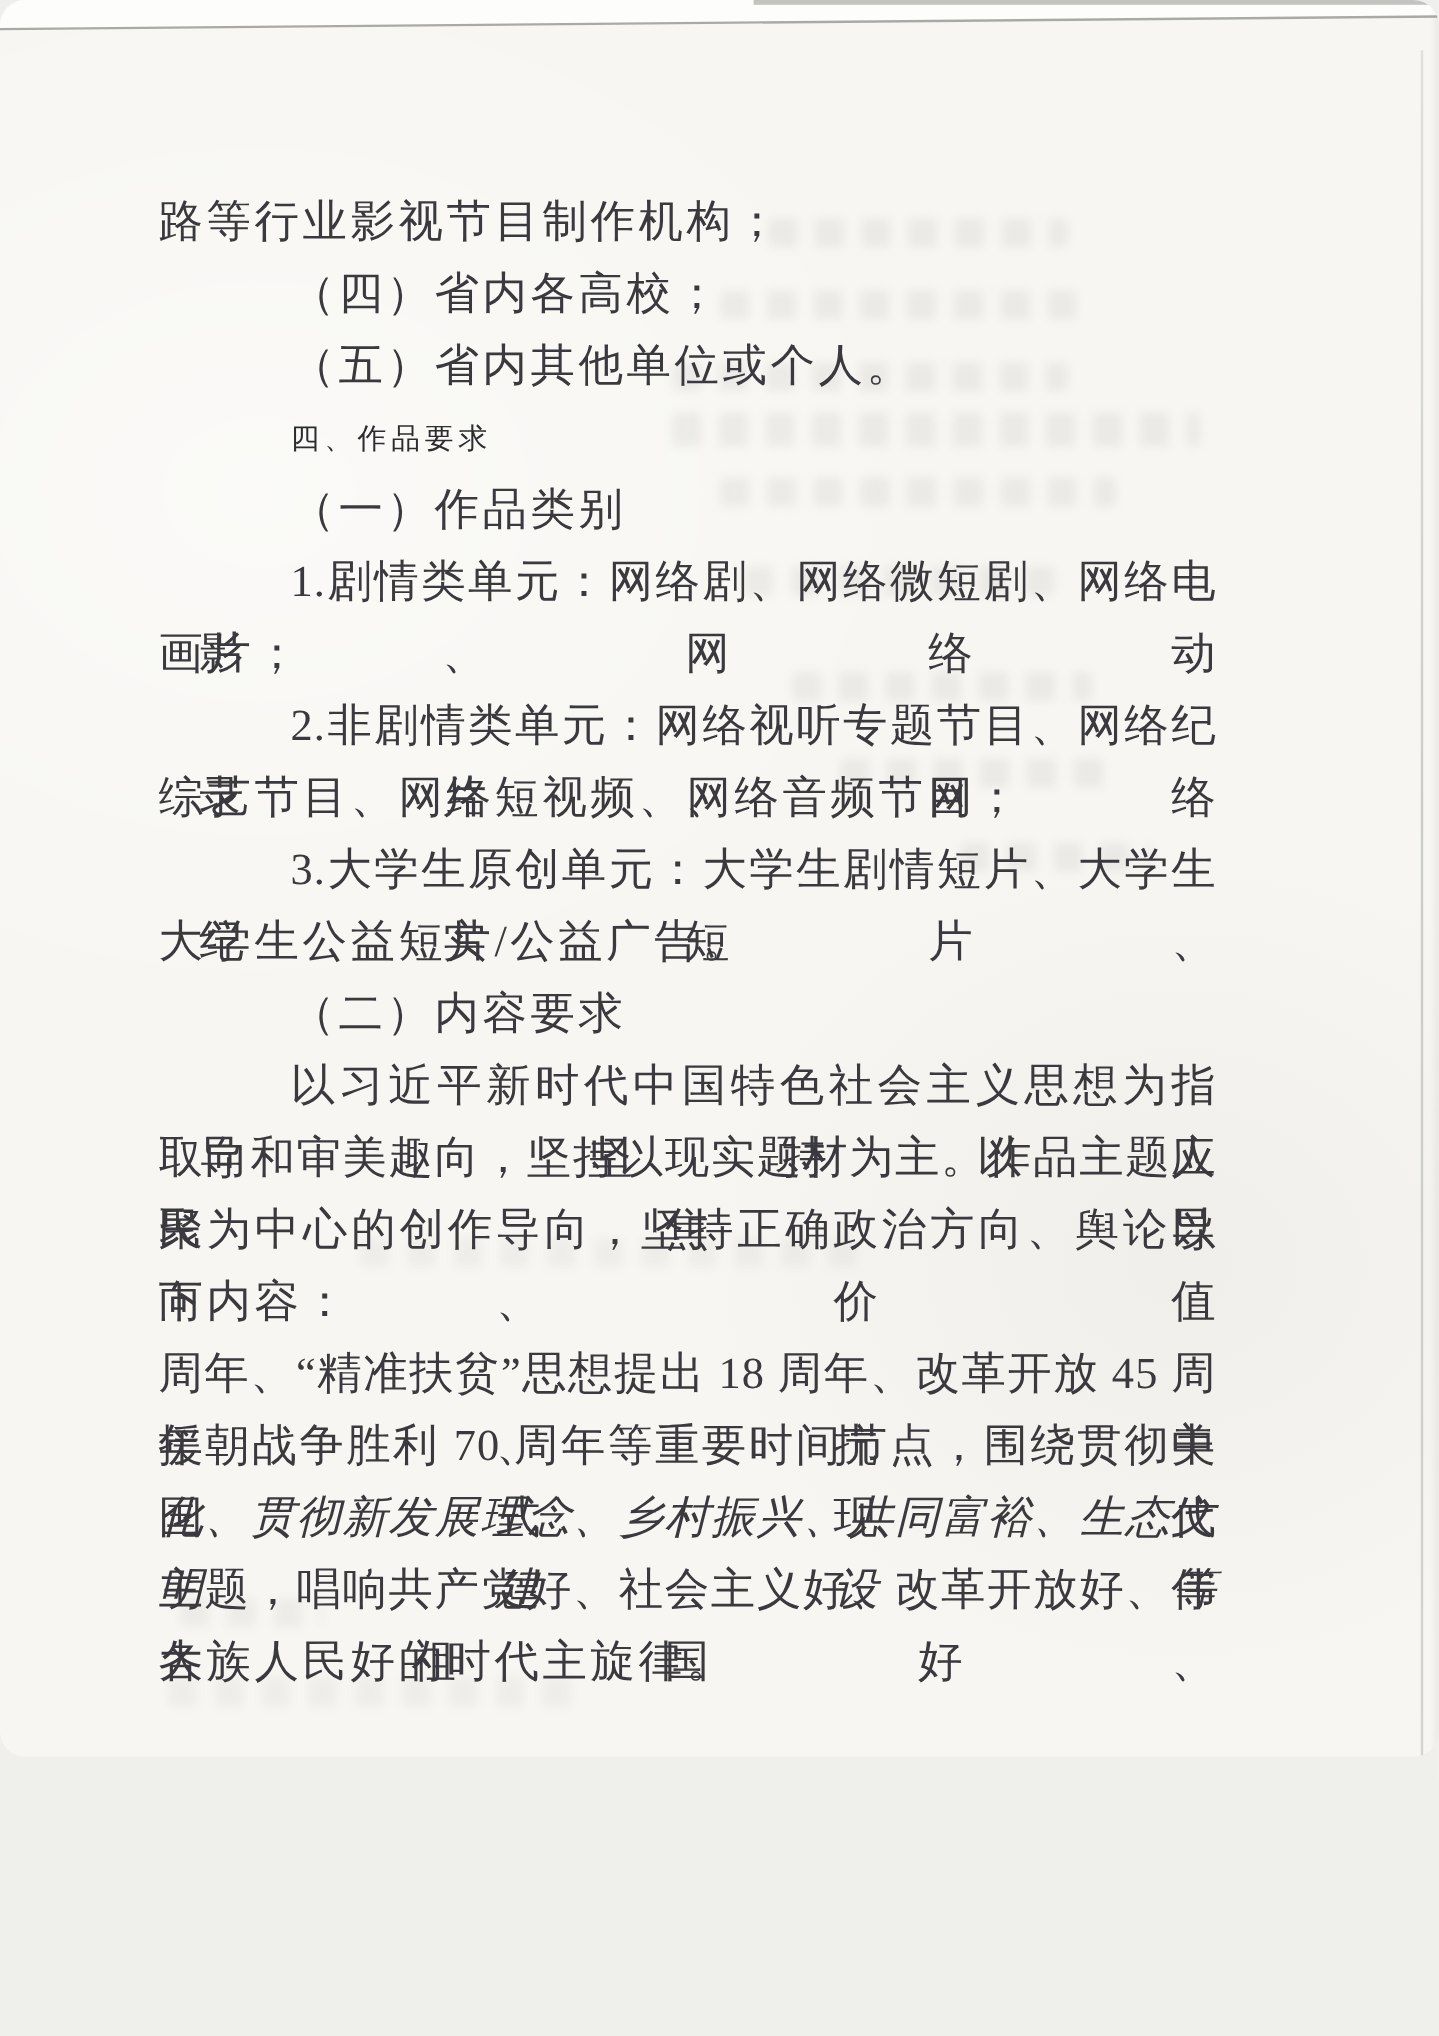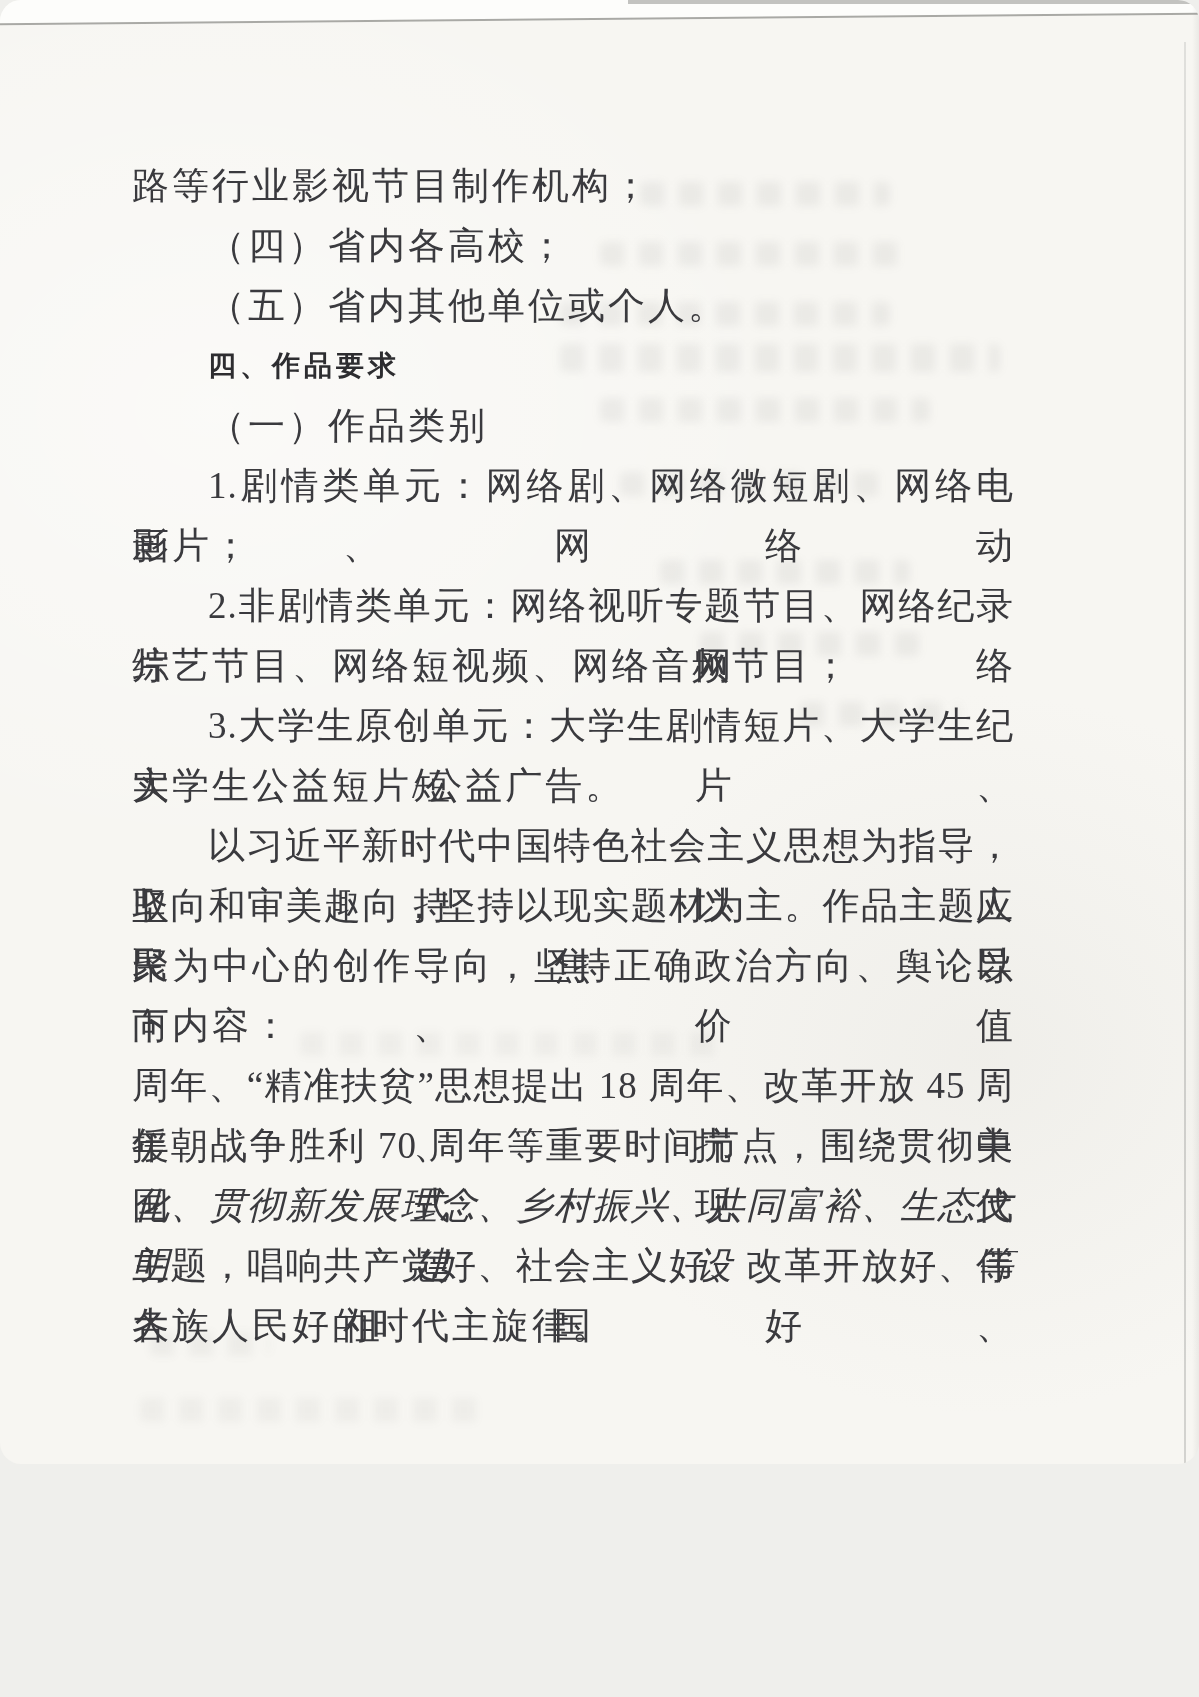--- a/index.html
+++ b/index.html
@@ -48,24 +48,24 @@
     color:#3a3a3e;
   }
   .line{
     height:60px;line-height:60px;font-size:37px;
     letter-spacing:3px;text-align:left;white-space:nowrap;
   }
   .fill{
     white-space:normal;text-align:justify;text-align-last:justify;
     text-justify:inter-character;letter-spacing:1px;
   }
-  .ind{text-indent:76px;}
+  .ind{text-indent:76px;margin-left:34px;}
   .h2{
     font-family:"Liberation Sans","DejaVu Sans",sans-serif;
-    font-weight:700;font-size:28px;color:#2d2d30;letter-spacing:4px;
+    font-weight:400;font-size:24px;color:#2d2d30;letter-spacing:4px;
   }
   .kai{font-style:italic;}
   .pageno{
     position:absolute;left:140px;top:1545px;height:60px;line-height:60px;
     font-size:35px;letter-spacing:8px;color:#454548;
   }
 </style>
 </head>
 <body>
 
@@ -95,20 +95,21 @@
     <div class="line ind">（四）省内各高校；</div>
     <div class="line ind">（五）省内其他单位或个人。</div>
     <div class="line ind h2">四、作品要求</div>
     <div class="line ind">（一）作品类别</div>
     <div class="line ind fill">1.剧情类单元：网络剧、网络微短剧、网络电影、网络动</div>
     <div class="line">画片；</div>
     <div class="line ind fill">2.非剧情类单元：网络视听专题节目、网络纪录片、网络</div>
     <div class="line">综艺节目、网络短视频、网络音频节目；</div>
     <div class="line ind fill">3.大学生原创单元：大学生剧情短片、大学生纪实短片、</div>
     <div class="line">大学生公益短片/公益广告。</div>
+    <div class="line ind">（二）内容要求</div>
     <div class="line ind fill">以习近平新时代中国特色社会主义思想为指导，坚持以人</div>
     <div class="line fill">取向和审美趣向，坚持以现实题材为主。作品主题应聚焦以</div>
     <div class="line fill">民为中心的创作导向，坚持正确政治方向、舆论导向、价值</div>
     <div class="line">下内容：</div>
     <div class="line fill">周年、“精准扶贫”思想提出 18 周年、改革开放 45 周年、抗美</div>
     <div class="line fill">援朝战争胜利 70 周年等重要时间节点，围绕贯彻中国式现代</div>
     <div class="line fill kai">化、贯彻新发展理念、乡村振兴、共同富裕、生态文明建设等</div>
     <div class="line fill">主题，唱响共产党好、社会主义好、改革开放好、伟大祖国好、</div>
     <div class="line">各族人民好的时代主旋律。</div>
   </main>

